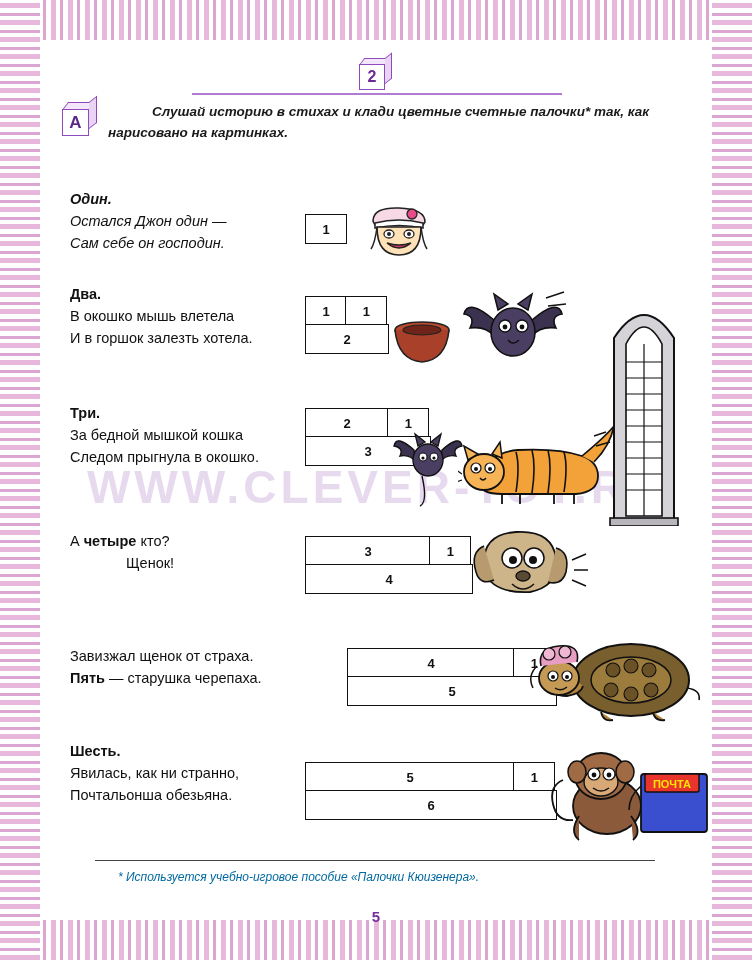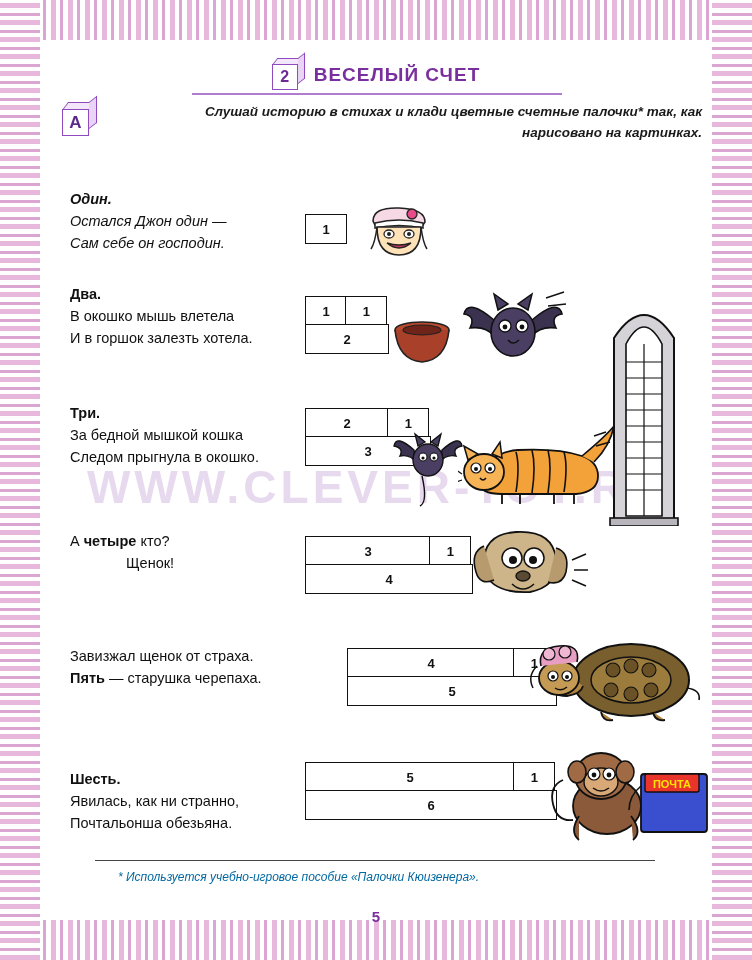--- a/index.html
+++ b/index.html
@@ -190,21 +190,20 @@
     transform-origin: top left;
   }
   .instruction-text {
     margin-left: 46px;
     font-size: 13.5px;
     font-style: italic;
     font-weight: bold;
     color: #1a1a1a;
     line-height: 1.55;
     text-indent: 44px;
-    text-align: right;
   }
 
   
   .verse {
     position: absolute;
     left: 30px;
     width: 260px;
     font-size: 14.5px;
     color: #111;
     line-height: 1.52;
@@ -301,21 +300,20 @@
 
   <div class="sheet">
 
     <div class="header">
       <span class="header-inner">
         <span class="cube">
           <span class="top"></span>
           <span class="side"></span>
           <span class="face">2</span>
         </span>
-        <span class="chapter-title">ВЕСЕЛЫЙ СЧЕТ</span>
       </span>
     </div>
     <div class="title-rule"></div>
 
     <div class="instruction">
       <span class="letter-cube">
         <span class="top"></span>
         <span class="side"></span>
         <span class="face">A</span>
       </span>
@@ -505,21 +503,21 @@
       <path d="M30 56 Q36 60 42 55" stroke="#111" stroke-width="1.4" fill="none"></path>
       <path d="M16 34 Q12 16 34 14 Q56 12 52 30" fill="#e79ec2" stroke="#111" stroke-width="1.6"></path>
       <circle cx="24" cy="22" r="6" fill="#f0b7d3" stroke="#111" stroke-width="1.2"></circle>
       <circle cx="40" cy="20" r="6" fill="#f0b7d3" stroke="#111" stroke-width="1.2"></circle>
       <path d="M12 34 Q2 44 8 56" stroke="#111" stroke-width="1.5" fill="none"></path>
       <path d="M76 80 Q78 90 88 88" stroke="#111" stroke-width="1.8" fill="#b3843f"></path>
       <path d="M128 80 Q130 90 140 88" stroke="#111" stroke-width="1.8" fill="#b3843f"></path>
       <path d="M162 56 Q176 58 174 68" stroke="#111" stroke-width="1.6" fill="none"></path>
     </svg>
 
-    <div class="verse" style="top:728px;">
+    <div class="verse" style="top:700px;">
       <div class="num">Шесть.</div>
       <div>Явилась, как ни странно,</div>
       <div>Почтальонша обезьяна.</div>
     </div>
     <div class="rods" style="left:265px; top:722px;">
       <div class="rod-row">
         <div class="rod" style="width:210px;">5</div>
         <div class="rod" style="width:42px;">1</div>
       </div>
       <div class="rod-row">

